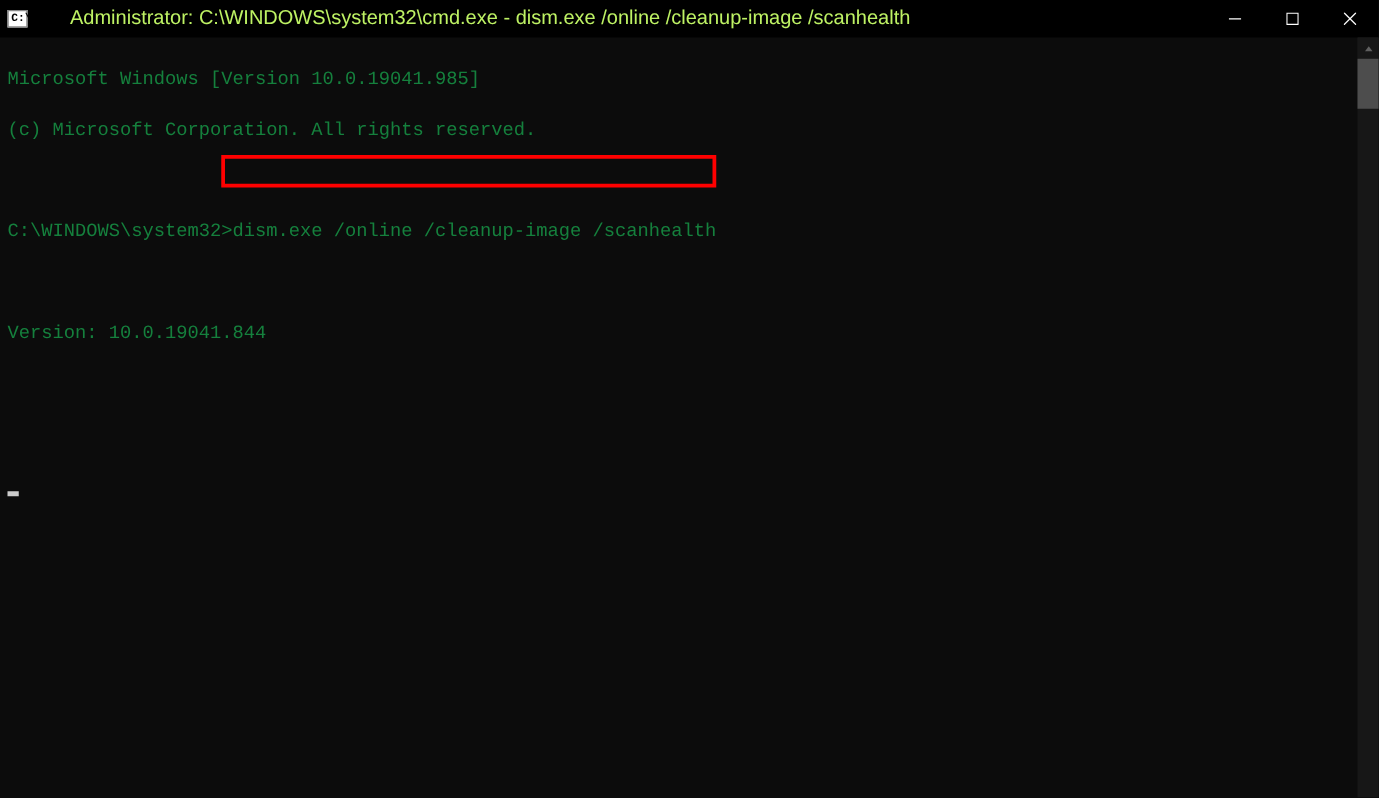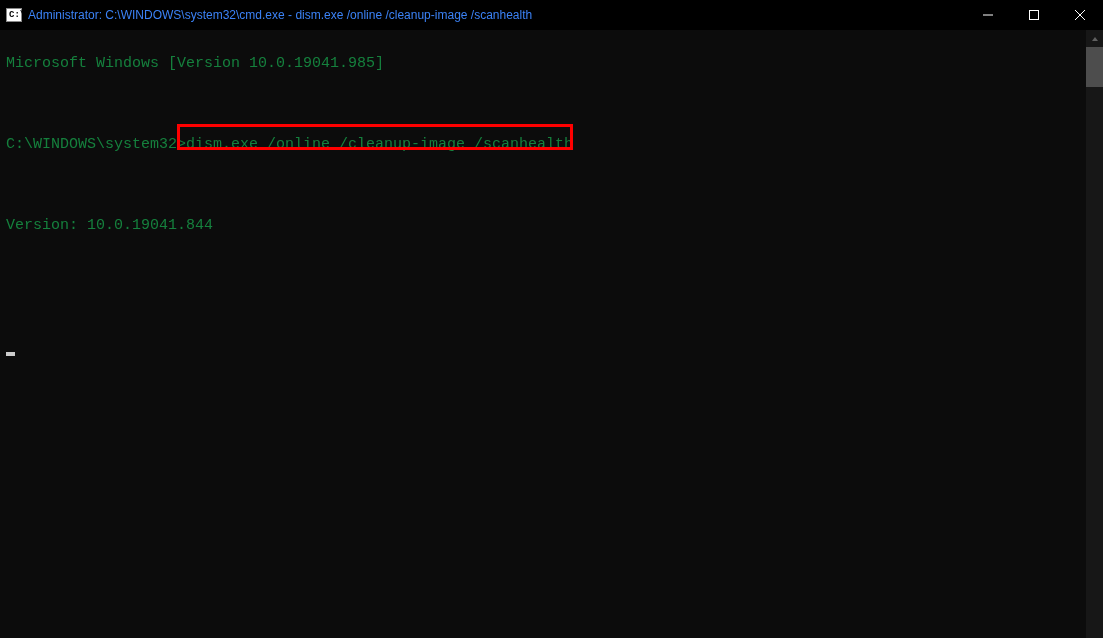--- a/index.html
+++ b/index.html
@@ -40,24 +40,25 @@
       align-items: center;
       justify-content: flex-start;
       padding-left: 2px;
       font-size: 9px;
       font-weight: bold;
       color: #000;
       line-height: 1;
       border: 1px solid #888;
     }
     .title-text {
-      color: #3b82f6;
+      color: #bef264;
       font-family: 'Segoe UI', Tahoma, sans-serif;
-      font-size: 12px;
+      font-size: 16px;
       white-space: nowrap;
+      margin-left: 28px;
     }
     .window-controls {
       display: flex;
       height: 100%;
     }
     .win-btn {
       width: 46px;
       height: 30px;
       display: flex;
       align-items: center;
@@ -153,20 +154,21 @@
       <svg viewBox="0 0 10 10">
           <line x1="0" y1="0" x2="10" y2="10" stroke="#fff" stroke-width="1"></line>
           <line x1="10" y1="0" x2="0" y2="10" stroke="#fff" stroke-width="1"></line>
         </svg>
     </div>
   </div>
 </div>
 
 <div class="terminal">
 <div class="line">Microsoft Windows [Version 10.0.19041.985]</div>
+<div class="line">(c) Microsoft Corporation. All rights reserved.</div>
 <div class="line"> </div>
 <div class="line"><span>C:\WINDOWS\system32&gt;</span><span class="command">dism.exe /online /cleanup-image /scanhealth</span></div>
 <div class="line"> </div>
 <div class="line">Version: 10.0.19041.844</div>
 <div class="line"> </div>
 <div class="line"> </div>
 <div class="line progress-line"><span class="cursor"></span></div>
 
 <div class="highlight-box" style="left: 177px; top: 94px; width: 396px; height: 26px;"></div>
 </div>

